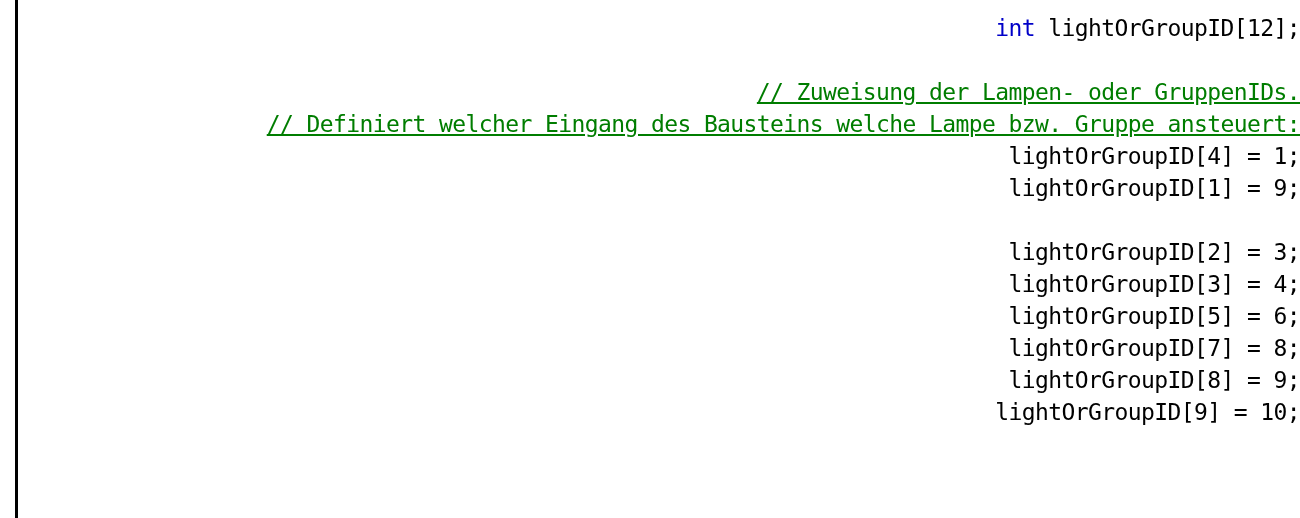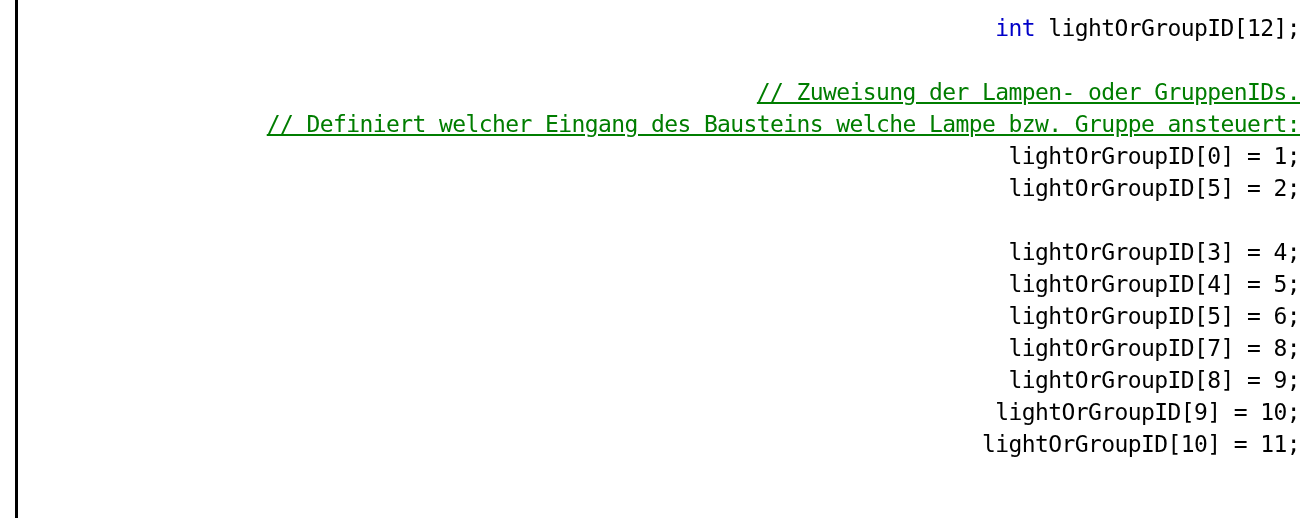--- a/index.html
+++ b/index.html
@@ -112,25 +112,24 @@
     </div>
   </div>
 
   <div id="gutter-rule"></div>
 
   <div id="code">
     <div class="code-line"><span class="kw">int</span><span class="plain"> lightOrGroupID[12];</span></div>
     <div class="code-line">&nbsp;</div>
     <div class="code-line"><span class="comment">// Zuweisung der Lampen- oder GruppenIDs.</span></div>
     <div class="code-line"><span class="comment">// Definiert welcher Eingang des Bausteins welche Lampe bzw. Gruppe ansteuert:</span></div>
-    <div class="code-line"><span class="plain">lightOrGroupID[0] = 1;</span></div>
-    <div class="code-line"><span class="plain">lightOrGroupID[5] = 2;</span></div>
+    <div class="code-line"><span class="plain">lightOrGroupID[4] = 1;</span></div>
+    <div class="code-line"><span class="plain">lightOrGroupID[1] = 9;</span></div>
     <div class="code-line">&nbsp;</div>
+    <div class="code-line"><span class="plain">lightOrGroupID[2] = 3;</span></div>
     <div class="code-line"><span class="plain">lightOrGroupID[3] = 4;</span></div>
-    <div class="code-line"><span class="plain">lightOrGroupID[4] = 5;</span></div>
     <div class="code-line"><span class="plain">lightOrGroupID[5] = 6;</span></div>
     <div class="code-line"><span class="plain">lightOrGroupID[7] = 8;</span></div>
     <div class="code-line"><span class="plain">lightOrGroupID[8] = 9;</span></div>
     <div class="code-line"><span class="plain">lightOrGroupID[9] = 10;</span></div>
-    <div class="code-line"><span class="plain">lightOrGroupID[10] = 11;</span></div>
   </div>
 
 </div>
 
 </body></html>

